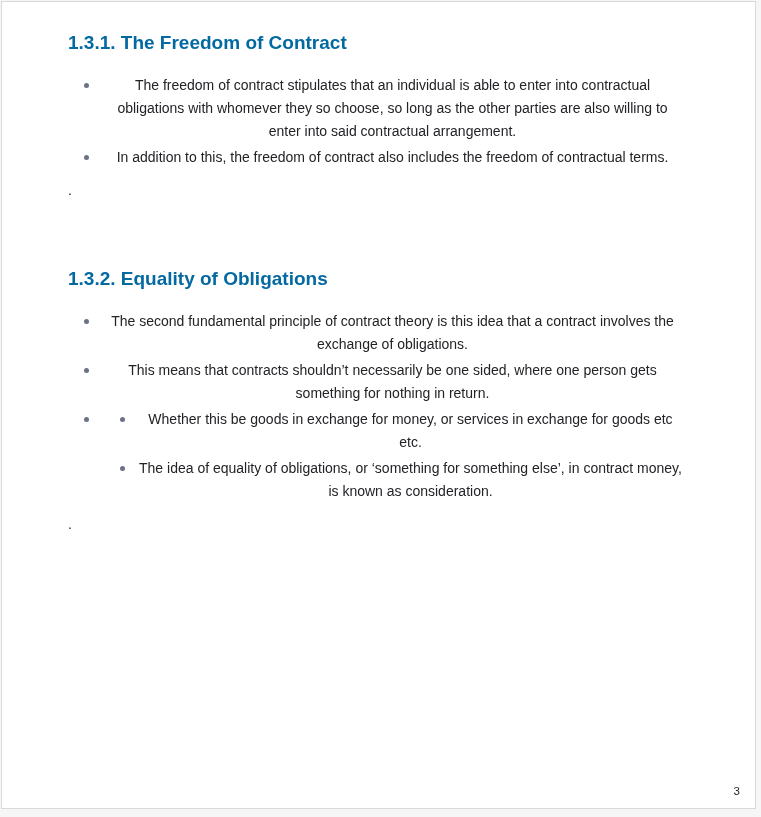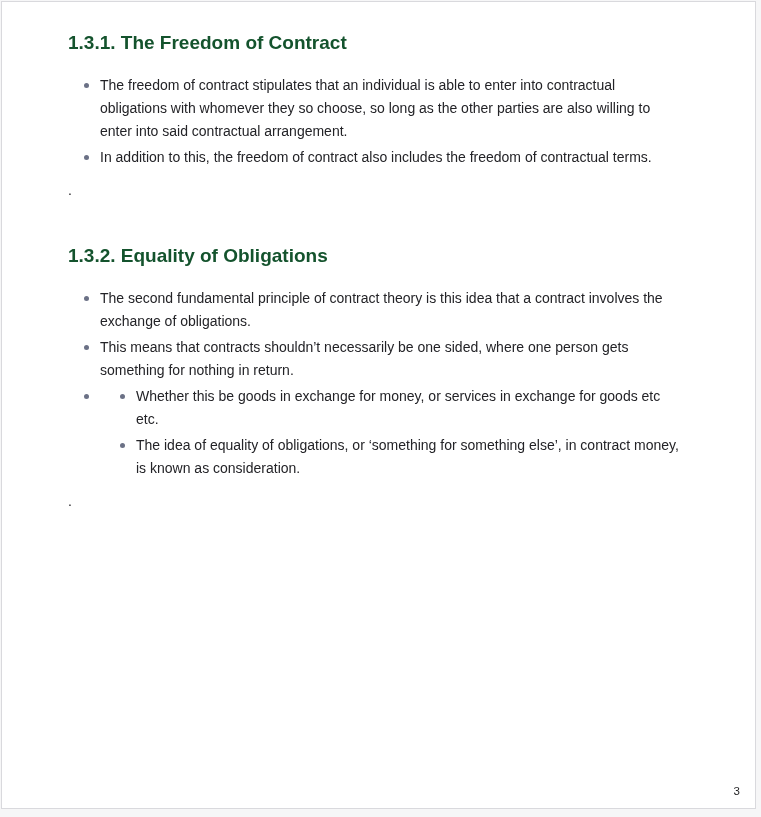--- a/index.html
+++ b/index.html
@@ -24,31 +24,32 @@
     border: 1px solid #d9d9dd;
     box-sizing: border-box;
   }
   .content {
     padding: 29px 60px 0 66px;
   }
   .section-heading {
     font-size: 19px;
     line-height: 24px;
     font-weight: bold;
-    color: #14532d;
+    color: #0369a1;
     margin: 0 0 19px 0;
   }
   section:not(:first-child) .section-heading {
-    margin-top: 42px;
+    margin-top: 65px;
   }
   ul.bullet-list {
     list-style: none;
     margin: 0;
     padding: 0;
     max-width: 617px;
+    text-align: center;
   }
   ul.bullet-list li {
     position: relative;
     padding-left: 32px;
     margin-bottom: 3px;
     font-size: 14px;
     line-height: 23px;
     color: #232327;
   }
   ul.bullet-list li .dot {

